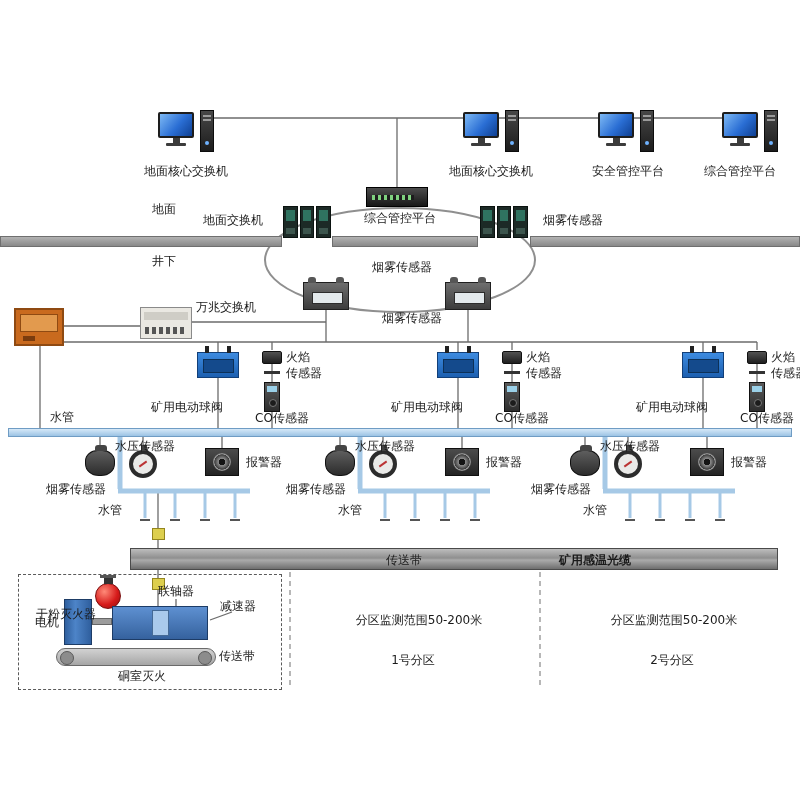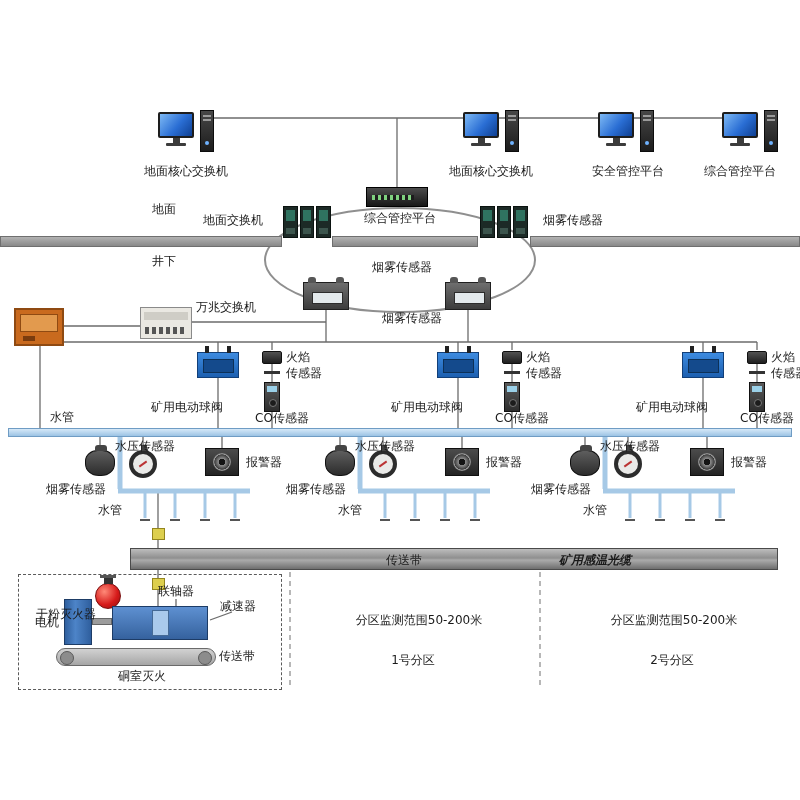--- a/index.html
+++ b/index.html
@@ -49,21 +49,21 @@
 
   
   .gbar{position:absolute;top:236px;height:11px;z-index:1;background:linear-gradient(#b2b2b2,#898989);
         border:1px solid #6f6f6f;box-sizing:border-box;}
   .mainpipe{position:absolute;left:8px;top:428px;width:784px;height:9px;z-index:1;
         background:linear-gradient(#d6e9f8,#9cc3e4);border:1px solid #6f9cc4;box-sizing:border-box;}
   .conveyor{position:absolute;left:130px;top:548px;width:648px;height:22px;z-index:2;
         background:linear-gradient(#bdbdbd,#8f8f8f 45%,#ababab 55%,#6e6e6e);
         border:1px solid #4a4a4a;box-sizing:border-box;}
   .conveyor .btxt{position:absolute;top:3px;font-size:12px;color:#1a1a1a;white-space:nowrap;}
-  .red{color:#cc0000;font-weight:bold;font-style:italic;}
+  .red{color:#cc0000;font-weight:bold;}
   .junction{position:absolute;width:13px;height:12px;z-index:2;background:#ddcf4e;border:1px solid #94851d;box-sizing:border-box;}
 
   
   .zone{position:absolute;top:340px;width:300px;height:185px;z-index:2;}
   .valve{position:absolute;width:42px;height:26px;background:linear-gradient(#3d8be0,#1c5fb0);border:1px solid #123f78;box-sizing:border-box;}
   .valve::before{content:"";position:absolute;left:7px;top:-7px;width:4px;height:7px;background:#222;box-shadow:22px 0 0 #222;}
   .valve::after{content:"";position:absolute;left:5px;top:6px;width:29px;height:12px;background:#144a8c;border:1px solid #0d3158;}
   .flame{position:absolute;width:24px;height:26px;}
   .flame::before{content:"";position:absolute;left:2px;top:2px;width:20px;height:13px;background:linear-gradient(#525252,#1f1f1f);
          border:1px solid #101010;border-radius:2px;box-sizing:border-box;}

